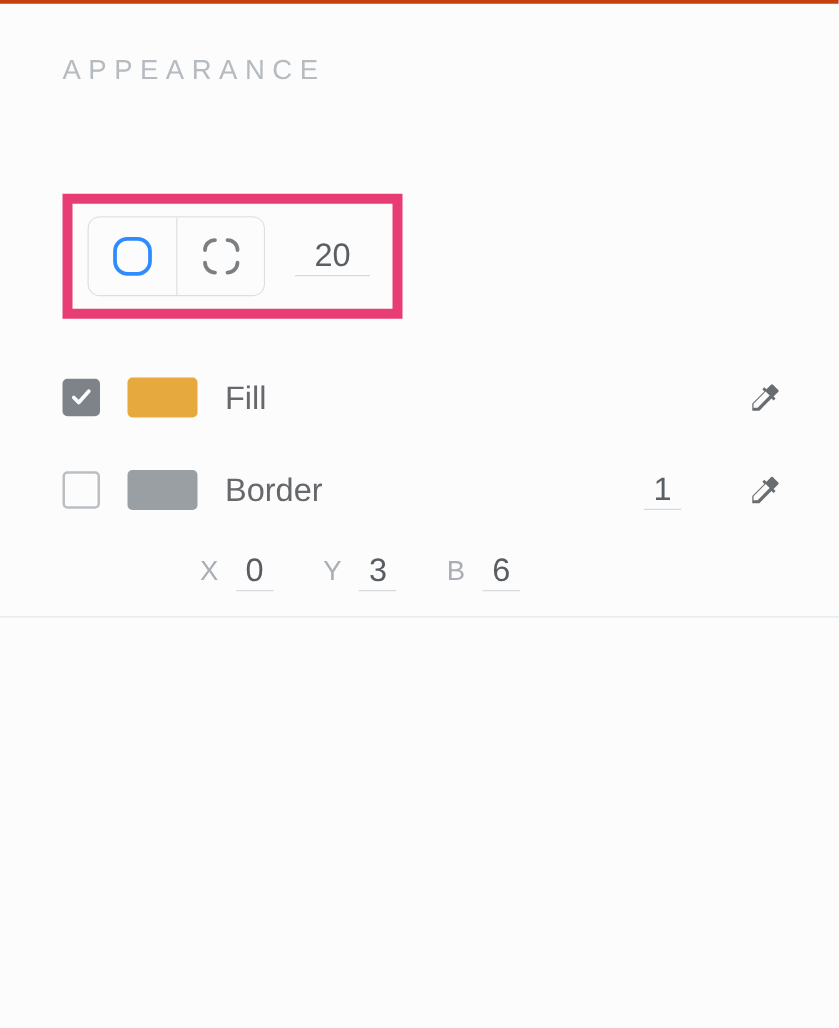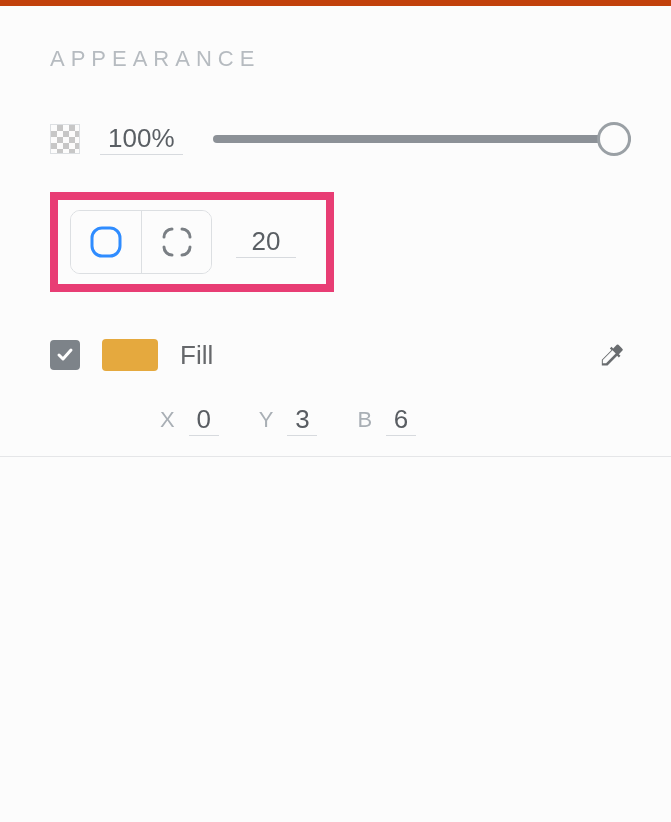--- a/index.html
+++ b/index.html
@@ -5,21 +5,21 @@
     * { box-sizing: border-box; margin: 0; padding: 0; }
     body {
       font-family: -apple-system, BlinkMacSystemFont, "Segoe UI", Helvetica, Arial, sans-serif;
       width: 671px;
       height: 822px;
       background: #fcfcfc;
       color: #555a60;
       overflow: hidden;
     }
     .panel {
-      border-top: 6px solid #c2410c;
+      border-top: 3px solid #c2410c;
       border-bottom: 1px solid #e5e6e8;
       padding: 40px 40px 20px 50px;
     }
     .section-heading {
       font-size: 22px;
       letter-spacing: 6px;
       color: #b6bbc0;
       text-transform: uppercase;
       margin-bottom: 50px;
     }
@@ -77,21 +77,21 @@
       height: 34px;
       margin-top: -17px;
       border-radius: 50%;
       background: #fcfcfc;
       border: 3px solid #9aa0a5;
     }
 
     
     .highlight-box {
       border: 8px solid #e83d74;
-      padding: 10px 30px 10px 12px;
+      padding: 10px 18px 10px 12px;
       display: inline-flex;
       align-items: center;
       gap: 24px;
       margin-top: 36px;
     }
     .seg-group {
       display: flex;
       border: 1px solid #dcdfe2;
       border-radius: 10px;
       overflow: hidden;
@@ -189,28 +189,20 @@
     .mt-big { margin-top: 40px; }
   </style>
 </head>
 <body>
 
 <div class="panel">
 
   <div class="section-heading">APPEARANCE</div>
 
   
-  <div class="row opacity-row">
-    <div class="checker-swatch"></div>
-    <div class="val-input">100%</div>
-    <div class="slider">
-      <div class="slider-track"></div>
-      <div class="slider-thumb"></div>
-    </div>
-  </div>
 
   
   <div class="highlight-box">
     <div class="seg-group">
       <div class="seg-btn">
         <svg width="34" height="34" viewBox="0 0 34 34">
           <rect x="3" y="3" width="28" height="28" rx="10" ry="10" fill="none" stroke="#2f8cff" stroke-width="3"></rect>
         </svg>
       </div>
       <div class="seg-btn">
@@ -236,20 +228,32 @@
     <div class="prop-label">Fill</div>
     <div class="spacer"></div>
     <div class="eyedropper-btn">
       <svg width="28" height="28" viewBox="0 0 24 24">
         <path d="M20.71 5.63l-2.34-2.34a1 1 0 0 0-1.41 0l-3.12 3.12-1.41-1.41-1.41 1.41 1.41 1.41-8.29 8.29V21h4.88l8.29-8.29 1.41 1.41 1.41-1.41-1.41-1.41 3.12-3.12a1 1 0 0 0 0-1.41zM7.76 19H5v-2.76l8.29-8.29 2.76 2.76L7.76 19z" fill="#6a6d70"></path>
       </svg>
     </div>
   </div>
 
   
+  <div class="row prop-row mt-big">
+    <div class="checkbox"></div>
+    <div class="swatch border-sw"></div>
+    <div class="prop-label">Border</div>
+    <div class="spacer"></div>
+    <div class="border-val">1</div>
+    <div class="eyedropper-btn">
+      <svg width="28" height="28" viewBox="0 0 24 24">
+        <path d="M20.71 5.63l-2.34-2.34a1 1 0 0 0-1.41 0l-3.12 3.12-1.41-1.41-1.41 1.41 1.41 1.41-8.29 8.29V21h4.88l8.29-8.29 1.41 1.41 1.41-1.41-1.41-1.41 3.12-3.12a1 1 0 0 0 0-1.41zM7.76 19H5v-2.76l8.29-8.29 2.76 2.76L7.76 19z" fill="#6a6d70"></path>
+      </svg>
+    </div>
+  </div>
 
   
 
   
   <div class="row xyb-row" style="margin-top:26px;">
     <div class="dim-label">X</div>
     <div class="dim-val">0</div>
     <div class="dim-label">Y</div>
     <div class="dim-val">3</div>
     <div class="dim-label">B</div>

